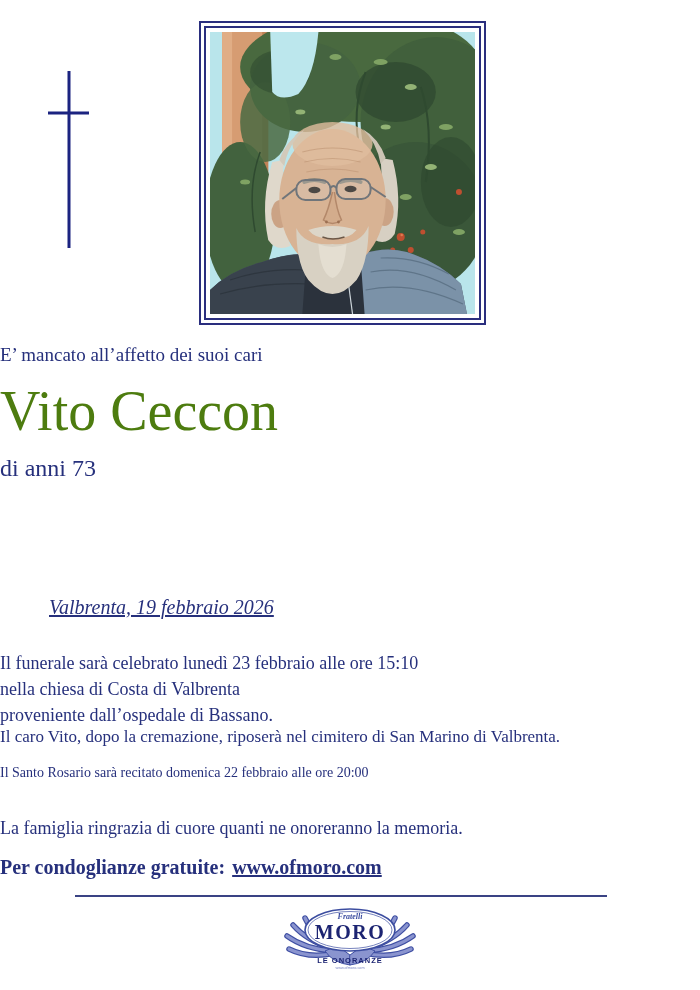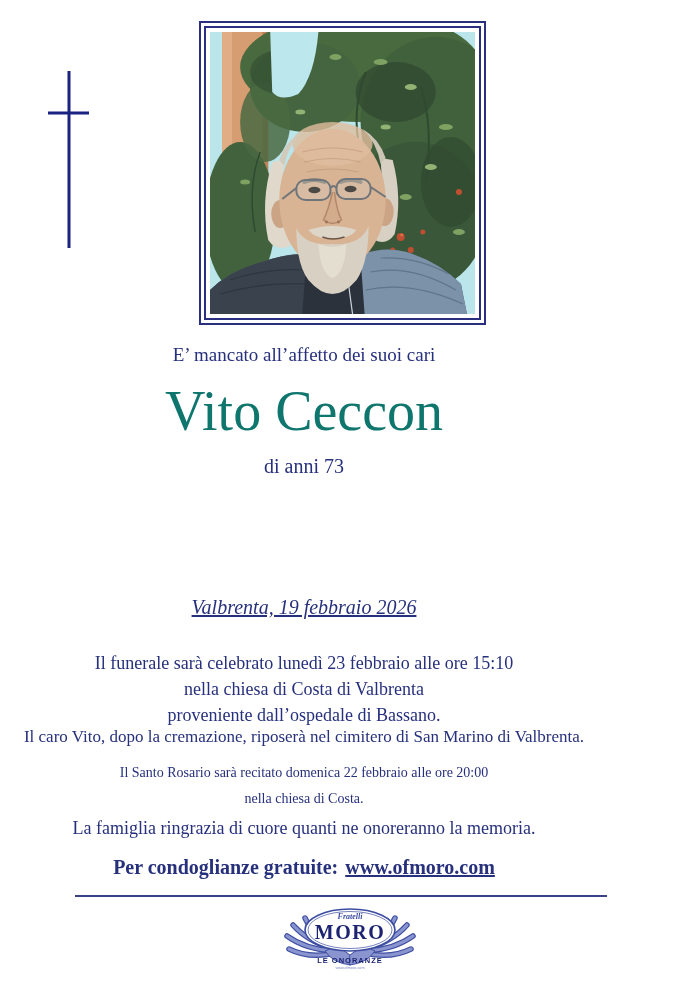--- a/index.html
+++ b/index.html
@@ -1,40 +1,40 @@
 <!DOCTYPE html>
 <html><head>
 <meta charset="utf-8">
 <style>
   html,body { margin:0; padding:0; background:#ffffff; }
   .page {
     position:relative; width:700px; height:990px; background:#ffffff;
     font-family:"Liberation Serif", serif; color:#26307c; overflow:hidden;
   }
-  .line { position:absolute; left:0; width:608px; text-align:center; white-space:nowrap; }
+  .line { position:absolute; left:0; width:608px; white-space:nowrap; }
 
   
   .cross-wrap { position:absolute; left:45px; top:68px; width:50px; height:185px; }
 
   
   .photo-frame {
     position:absolute; left:199px; top:21px; width:287px; height:304px;
     box-sizing:border-box; border:2px solid #2a2e7e; padding:3px; background:#ffffff;
   }
   .photo-frame-inner {
     box-sizing:border-box; width:100%; height:100%;
     border:2px solid #2a2e7e; padding:4px; background:#ffffff;
   }
   .photo-frame-inner svg { display:block; width:100%; height:100%; }
 
   .intro      { top:344px; font-size:19px; }
-  .name       { top:381px; font-size:56px; color:#0f766e; line-height:1.1; }
-  .age        { top:455px; font-size:20px; }
+  .name       { top:381px; font-size:56px; color:#4d7c0f; line-height:1.1; }
+  .age        { top:455px; font-size:24px; }
   .family     { top:506px; font-size:18px; line-height:27px; }
-  .dateline   { top:596px; font-size:20px; font-style:italic; }
+  .dateline   { top:596px; font-size:20px; font-style:italic;margin-left:43px; }
   .dateline span { text-decoration:underline; padding:0 6px; }
   .funeral    { top:650px; font-size:18px; line-height:26px; }
   .cremation  { top:727px; font-size:17px; }
   .rosary     { top:760px; font-size:14px; line-height:26px; }
   .thanks     { top:818px; font-size:18px; }
   .condolence { top:856px; font-size:20px; font-weight:bold; }
   .condolence .link { text-decoration:underline; margin-left:0.35em; }
 
   .separator {
     position:absolute; left:75px; top:895px; width:532px; height:0;
@@ -173,21 +173,20 @@
   <div class="line funeral">
     <div>Il funerale sarà celebrato lunedì 23 febbraio alle ore 15:10</div>
     <div>nella chiesa di Costa di Valbrenta</div>
     <div>proveniente dall’ospedale di Bassano.</div>
   </div>
 
   <div class="line cremation">Il caro Vito, dopo la cremazione, riposerà nel cimitero di San Marino di Valbrenta.</div>
 
   <div class="line rosary">
     <div>Il Santo Rosario sarà recitato domenica 22 febbraio alle ore 20:00</div>
-    <div>nella chiesa di Costa.</div>
   </div>
 
   <div class="line thanks">La famiglia ringrazia di cuore quanti ne onoreranno la memoria.</div>
 
   <div class="line condolence">
     <span>Per condoglianze gratuite:</span><span class="link">www.ofmoro.com</span>
   </div>
 
   <div class="separator"></div>
 

